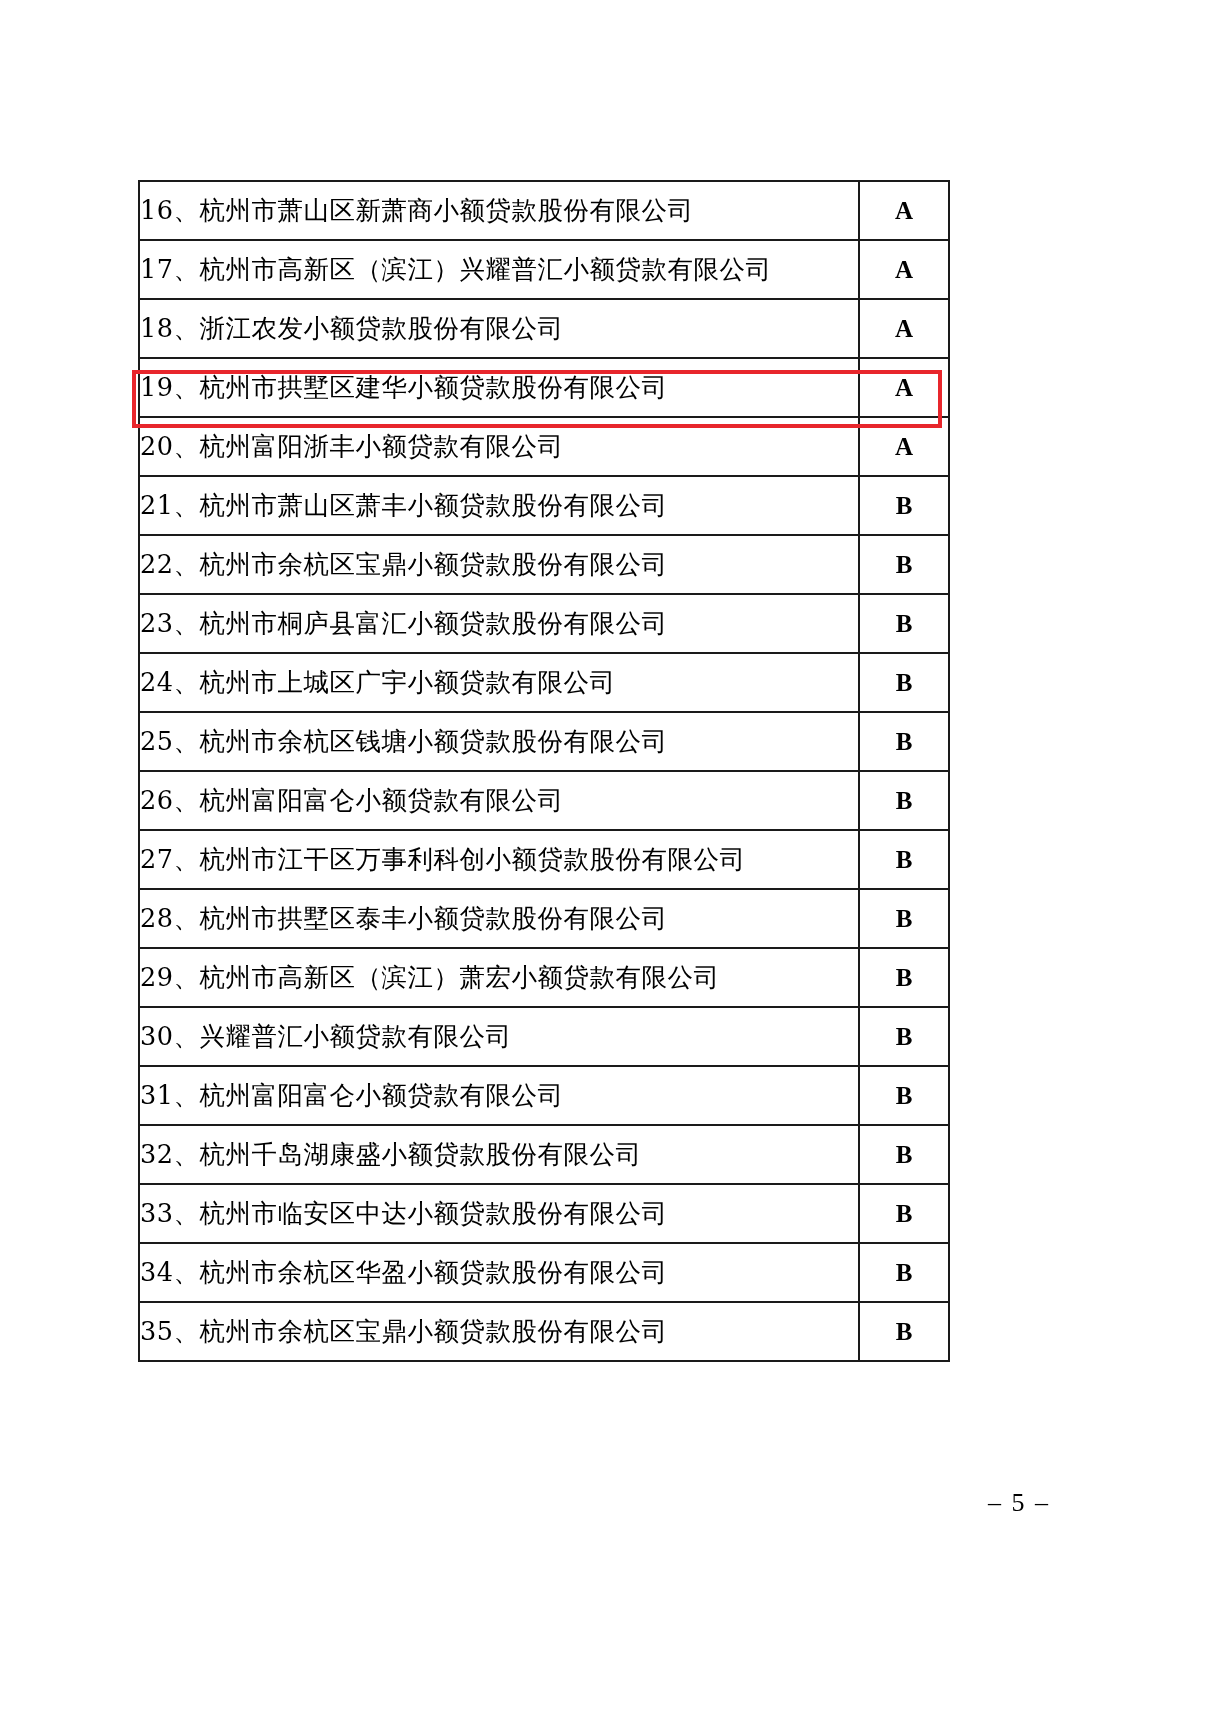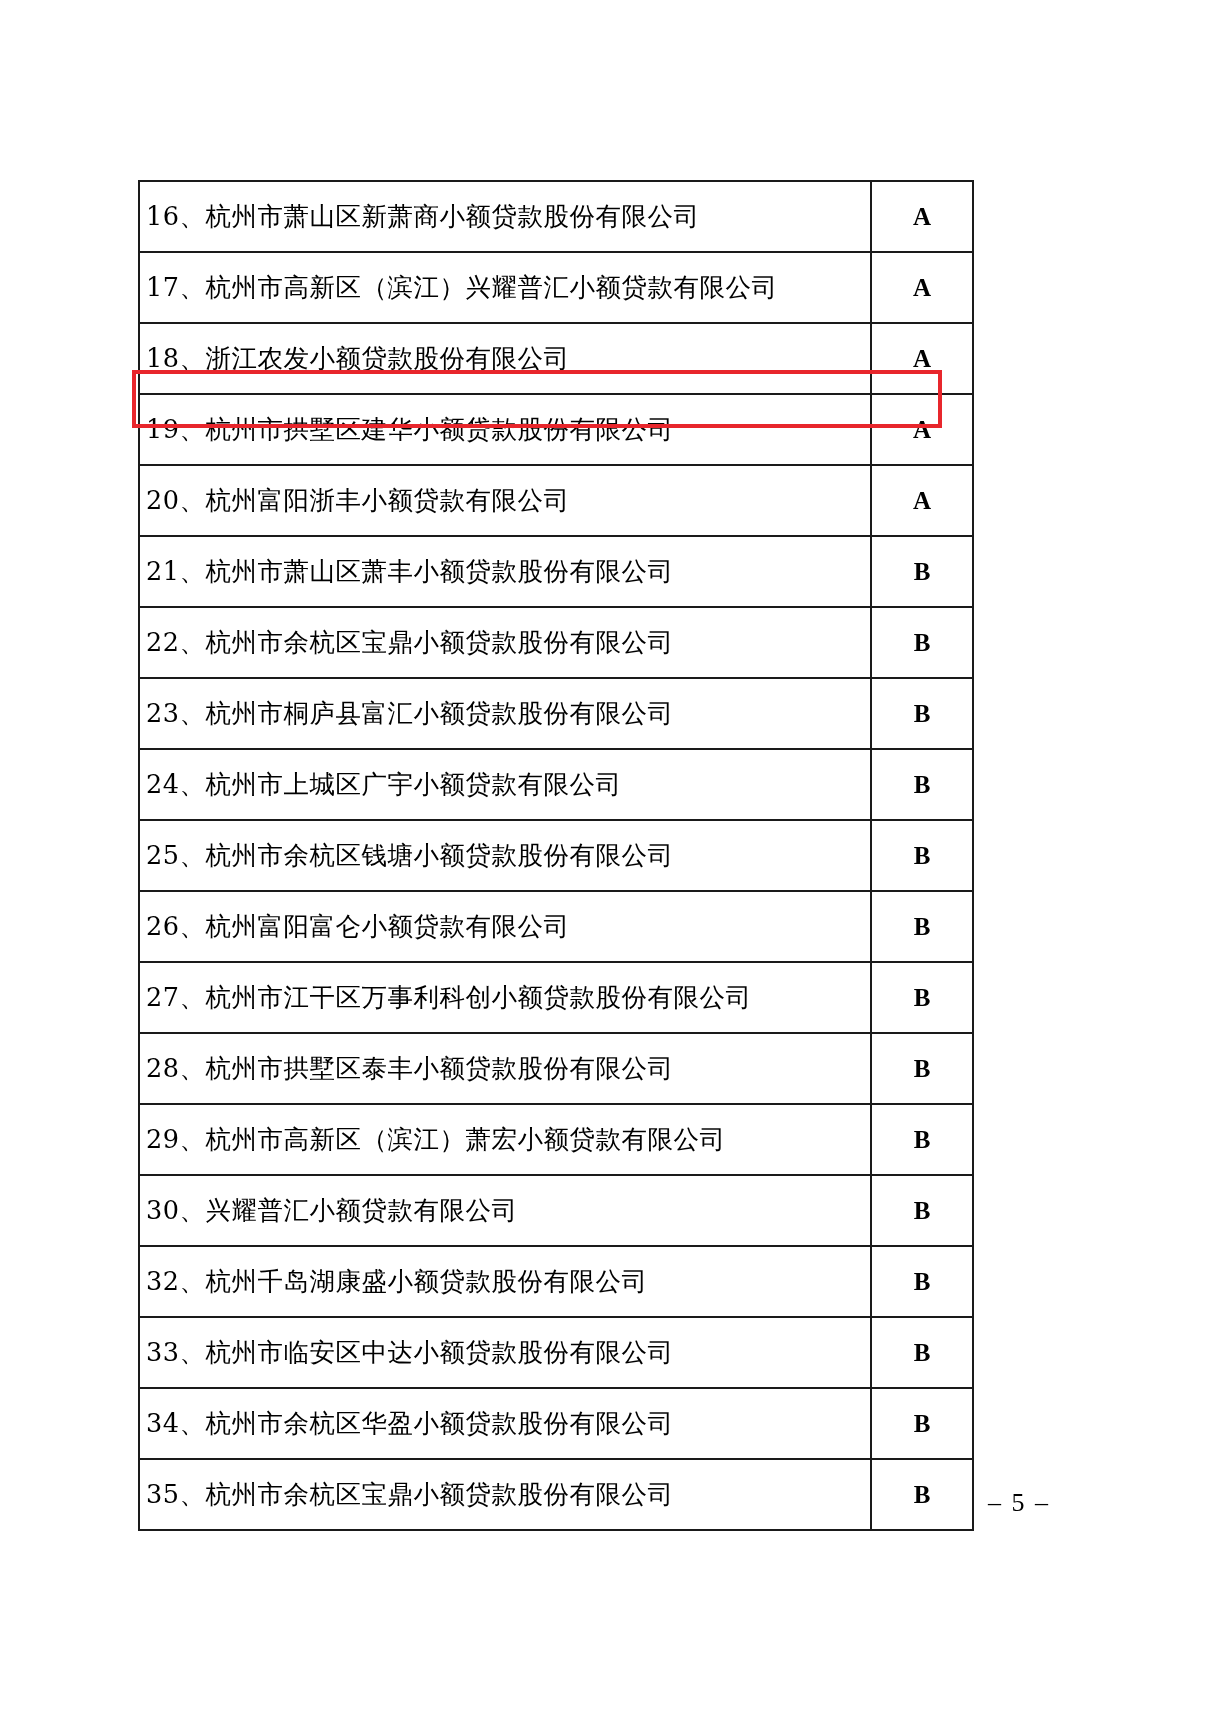--- a/index.html
+++ b/index.html
@@ -29,21 +29,21 @@
   }
   table.rating-table {
     border-collapse: collapse;
     width: 810px;
     table-layout: fixed;
   }
   table.rating-table td {
     border: 2px solid #1a1a1a;
     height: 57px;
     vertical-align: middle;
-    padding: 6px;
+    padding: 0;
   }
   td.name-cell {
     width: 718px;
     padding-left: 10px;
     font-size: 25.5px;
     letter-spacing: 0.5px;
     white-space: nowrap;
     font-family: "DejaVu Serif", "Liberation Serif", serif;
   }
   td.grade-cell {
@@ -141,20 +141,24 @@
           </tr>
           <tr>
             <td class="name-cell"><span class="idx">29、</span><span>杭州市高新区（滨江）萧宏小额贷款有限公司</span></td>
             <td class="grade-cell">B</td>
           </tr>
           <tr>
             <td class="name-cell"><span class="idx">30、</span><span>兴耀普汇小额贷款有限公司</span></td>
             <td class="grade-cell">B</td>
           </tr>
           <tr>
+            <td class="name-cell"><span class="idx">31、</span><span>杭州富阳富仑小额贷款有限公司</span></td>
+            <td class="grade-cell">B</td>
+          </tr>
+          <tr>
             <td class="name-cell"><span class="idx">32、</span><span>杭州千岛湖康盛小额贷款股份有限公司</span></td>
             <td class="grade-cell">B</td>
           </tr>
           <tr>
             <td class="name-cell"><span class="idx">33、</span><span>杭州市临安区中达小额贷款股份有限公司</span></td>
             <td class="grade-cell">B</td>
           </tr>
           <tr>
             <td class="name-cell"><span class="idx">34、</span><span>杭州市余杭区华盈小额贷款股份有限公司</span></td>
             <td class="grade-cell">B</td>

